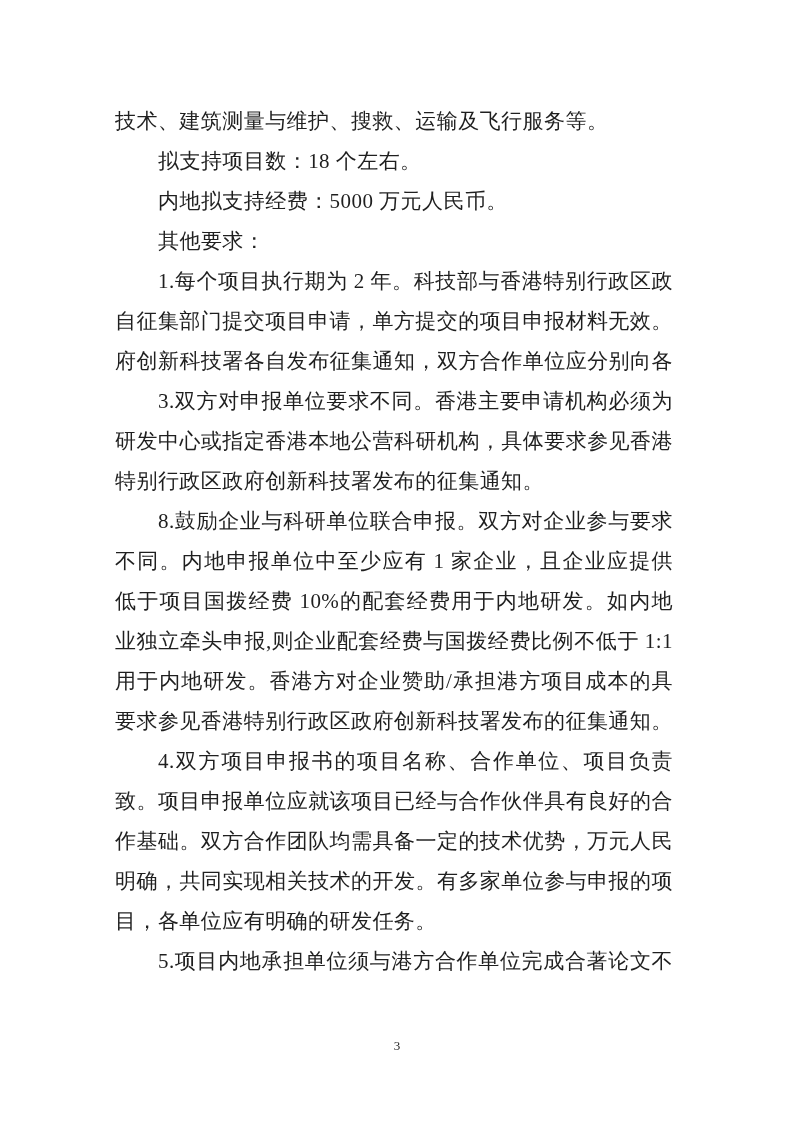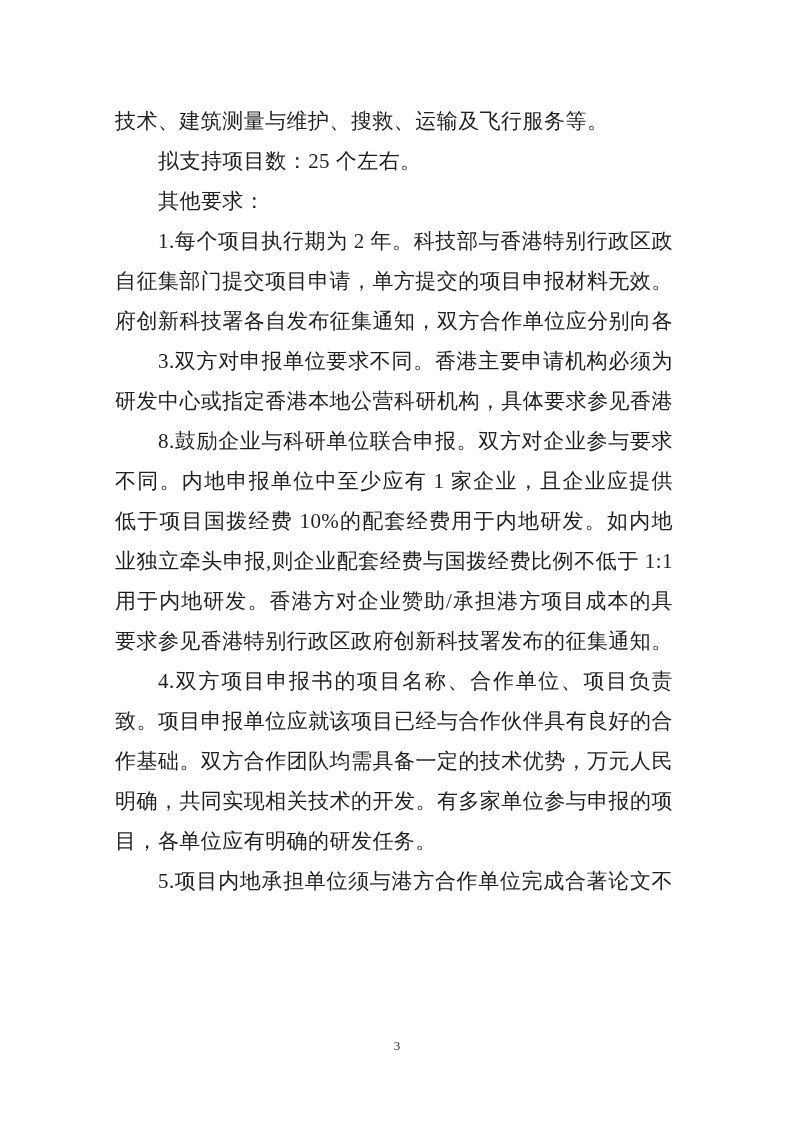--- a/index.html
+++ b/index.html
@@ -48,27 +48,29 @@
     letter-spacing: 0;
     color: #1f1f1f;
   }
 </style>
 </head>
 <body>
 
 <div class="page" style="background: rgb(255, 255, 255); color: rgb(31, 31, 31);">
   <div class="body-text">
       <div class="line">技术、建筑测量与维护、搜救、运输及飞行服务等。</div>
-      <div class="line indent">拟支持项目数：25 个左右。</div>
+      <div class="line indent">拟支持项目数：18 个左右。</div>
+      <div class="line indent">内地拟支持经费：5000 万元人民币。</div>
       <div class="line indent">其他要求：</div>
       <div class="line indent fill">1.每个项目执行期为 2 年。科技部与香港特别行政区政</div>
       <div class="line">自征集部门提交项目申请，单方提交的项目申报材料无效。</div>
       <div class="line fill">府创新科技署各自发布征集通知，双方合作单位应分别向各</div>
       <div class="line indent fill">3.双方对申报单位要求不同。香港主要申请机构必须为</div>
       <div class="line fill">研发中心或指定香港本地公营科研机构，具体要求参见香港</div>
+      <div class="line">特别行政区政府创新科技署发布的征集通知。</div>
       <div class="line indent fill">8.鼓励企业与科研单位联合申报。双方对企业参与要求</div>
       <div class="line fill">不同。内地申报单位中至少应有 1 家企业，且企业应提供不</div>
       <div class="line fill">低于项目国拨经费 10%的配套经费用于内地研发。如内地企</div>
       <div class="line fill">业独立牵头申报,则企业配套经费与国拨经费比例不低于 1:1</div>
       <div class="line fill">用于内地研发。香港方对企业赞助/承担港方项目成本的具体</div>
       <div class="line">要求参见香港特别行政区政府创新科技署发布的征集通知。</div>
       <div class="line indent fill">4.双方项目申报书的项目名称、合作单位、项目负责人、</div>
       <div class="line fill">致。项目申报单位应就该项目已经与合作伙伴具有良好的合</div>
       <div class="line fill">作基础。双方合作团队均需具备一定的技术优势，万元人民币</div>
       <div class="line fill">明确，共同实现相关技术的开发。有多家单位参与申报的项</div>

